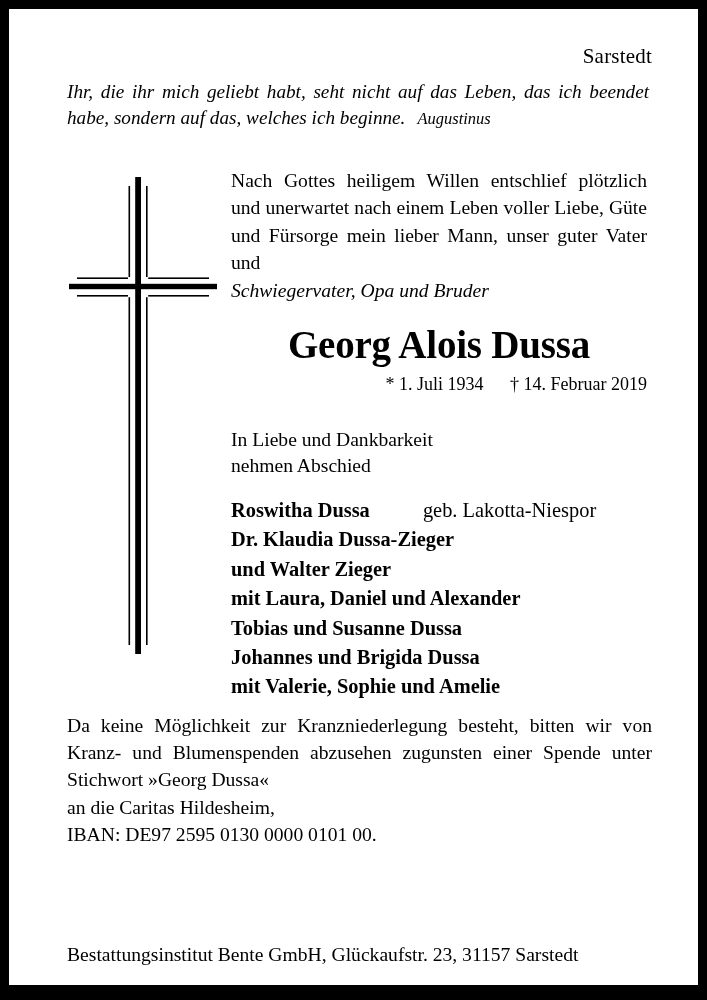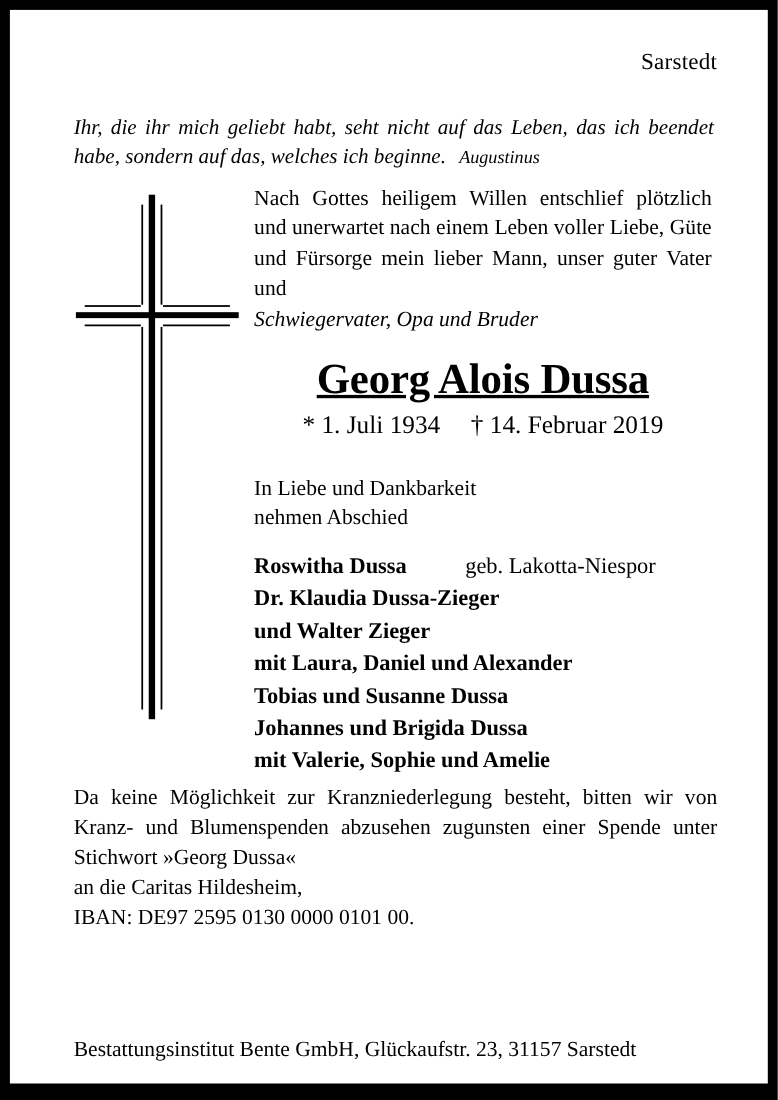--- a/index.html
+++ b/index.html
@@ -39,21 +39,21 @@
     top: 35px;
     right: 46px;
     font-size: 21px;
     letter-spacing: 0.2px;
     white-space: nowrap;
   }
 
   
   .epigraph {
     position: absolute;
-    top: 95px;
+    top: 70px;
     left: 58px;
     width: 582px;
     font-style: italic;
     font-size: 19.2px;
     line-height: 26px;
     text-align: justify;
     text-justify: inter-word;
   }
   .epigraph .attribution {
     font-size: 16.5px;
@@ -90,26 +90,25 @@
   .lead-par .last-line { display: block; font-style: italic; }
 
   .deceased-name {
     font-weight: bold;
     font-size: 39px;
     line-height: 46px;
     text-align: center;
     margin: 18px 0 0 0;
     letter-spacing: -0.2px;
     white-space: nowrap;
-    text-decoration: underline;
   }
 
   .life-dates {
-    text-align: center;
-    font-size: 23px;
+    text-align: right;
+    font-size: 18px;
     margin: 6px 0 0 0;
     white-space: nowrap;
   }
   .life-dates .gap { display: inline-block; width: 22px; }
 
   .farewell {
     font-size: 19.6px;
     line-height: 25.5px;
     margin: 32px 0 0 0;
   }

